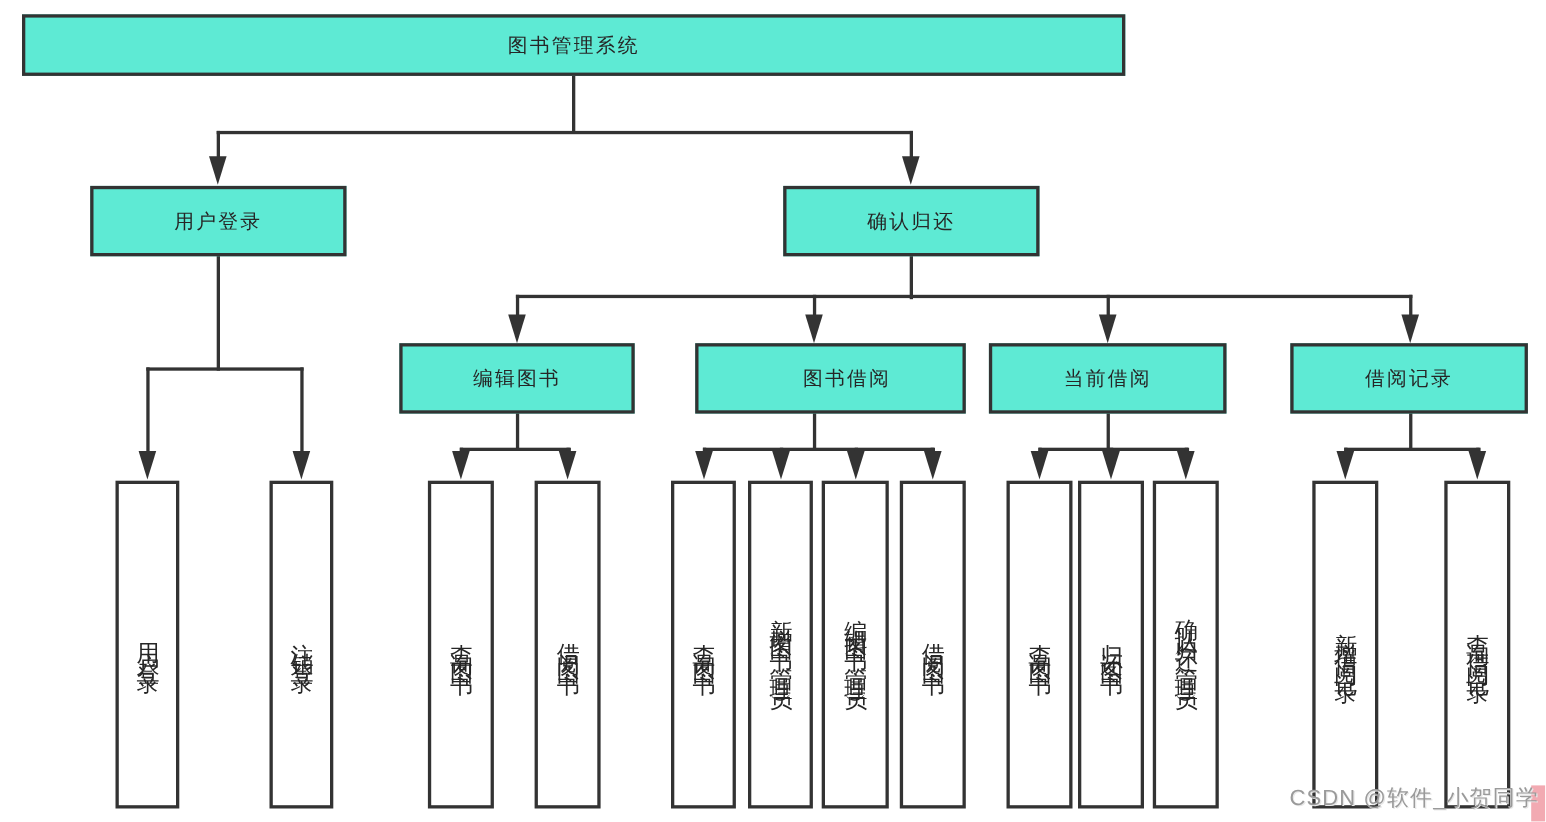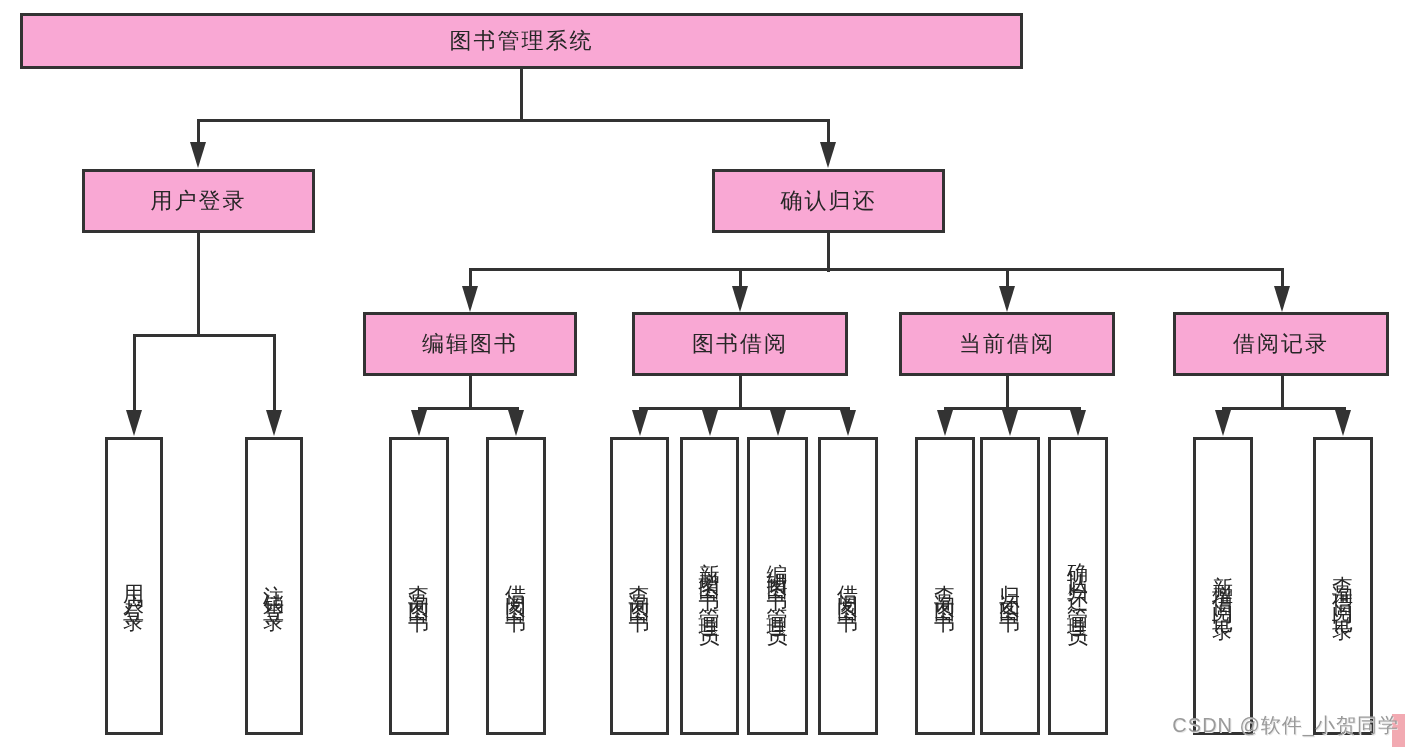--- a/index.html
+++ b/index.html
@@ -14,23 +14,23 @@
     position:relative;
     width:1405px;height:747px;
     background:var(--bg);
     overflow:hidden;
     font-family:"Liberation Sans","DejaVu Sans",sans-serif;
     color:var(--text);
   }
   .box{
     position:absolute;
     border:3px solid var(--line);
-    background:#f9a8d4;
+    background:#5eead4;
     display:flex;align-items:center;justify-content:center;
-    font-size:22px;
+    font-size:18px;
     letter-spacing:2px;
     z-index:2;
     box-sizing:content-box;
   }
   .vbox{
     position:absolute;
     border:3px solid var(--line);
     background:#fff;
     display:flex;align-items:center;justify-content:center;
     z-index:2;
@@ -136,21 +136,21 @@
   <div class="box" style="left:82px;top:169px;width:227px;height:58px;">
     <span>用户登录</span>
   </div>
   <div class="box" style="left:712px;top:169px;width:227px;height:58px;">
     <span>确认归还</span>
   </div>
 
   <div class="box" style="left:363px;top:312px;width:208px;height:58px;">
     <span>编辑图书</span>
   </div>
-  <div class="box" style="left:632px;top:312px;width:210px;height:58px;">
+  <div class="box" style="left:632px;top:312px;width:210px;height:58px;padding-left:30px;">
     <span>图书借阅</span>
   </div>
   <div class="box" style="left:899px;top:312px;width:210px;height:58px;">
     <span>当前借阅</span>
   </div>
   <div class="box" style="left:1173px;top:312px;width:210px;height:58px;">
     <span>借阅记录</span>
   </div>
 
   <div class="vbox" style="left:105px;top:437px;width:52px;height:292px;">

